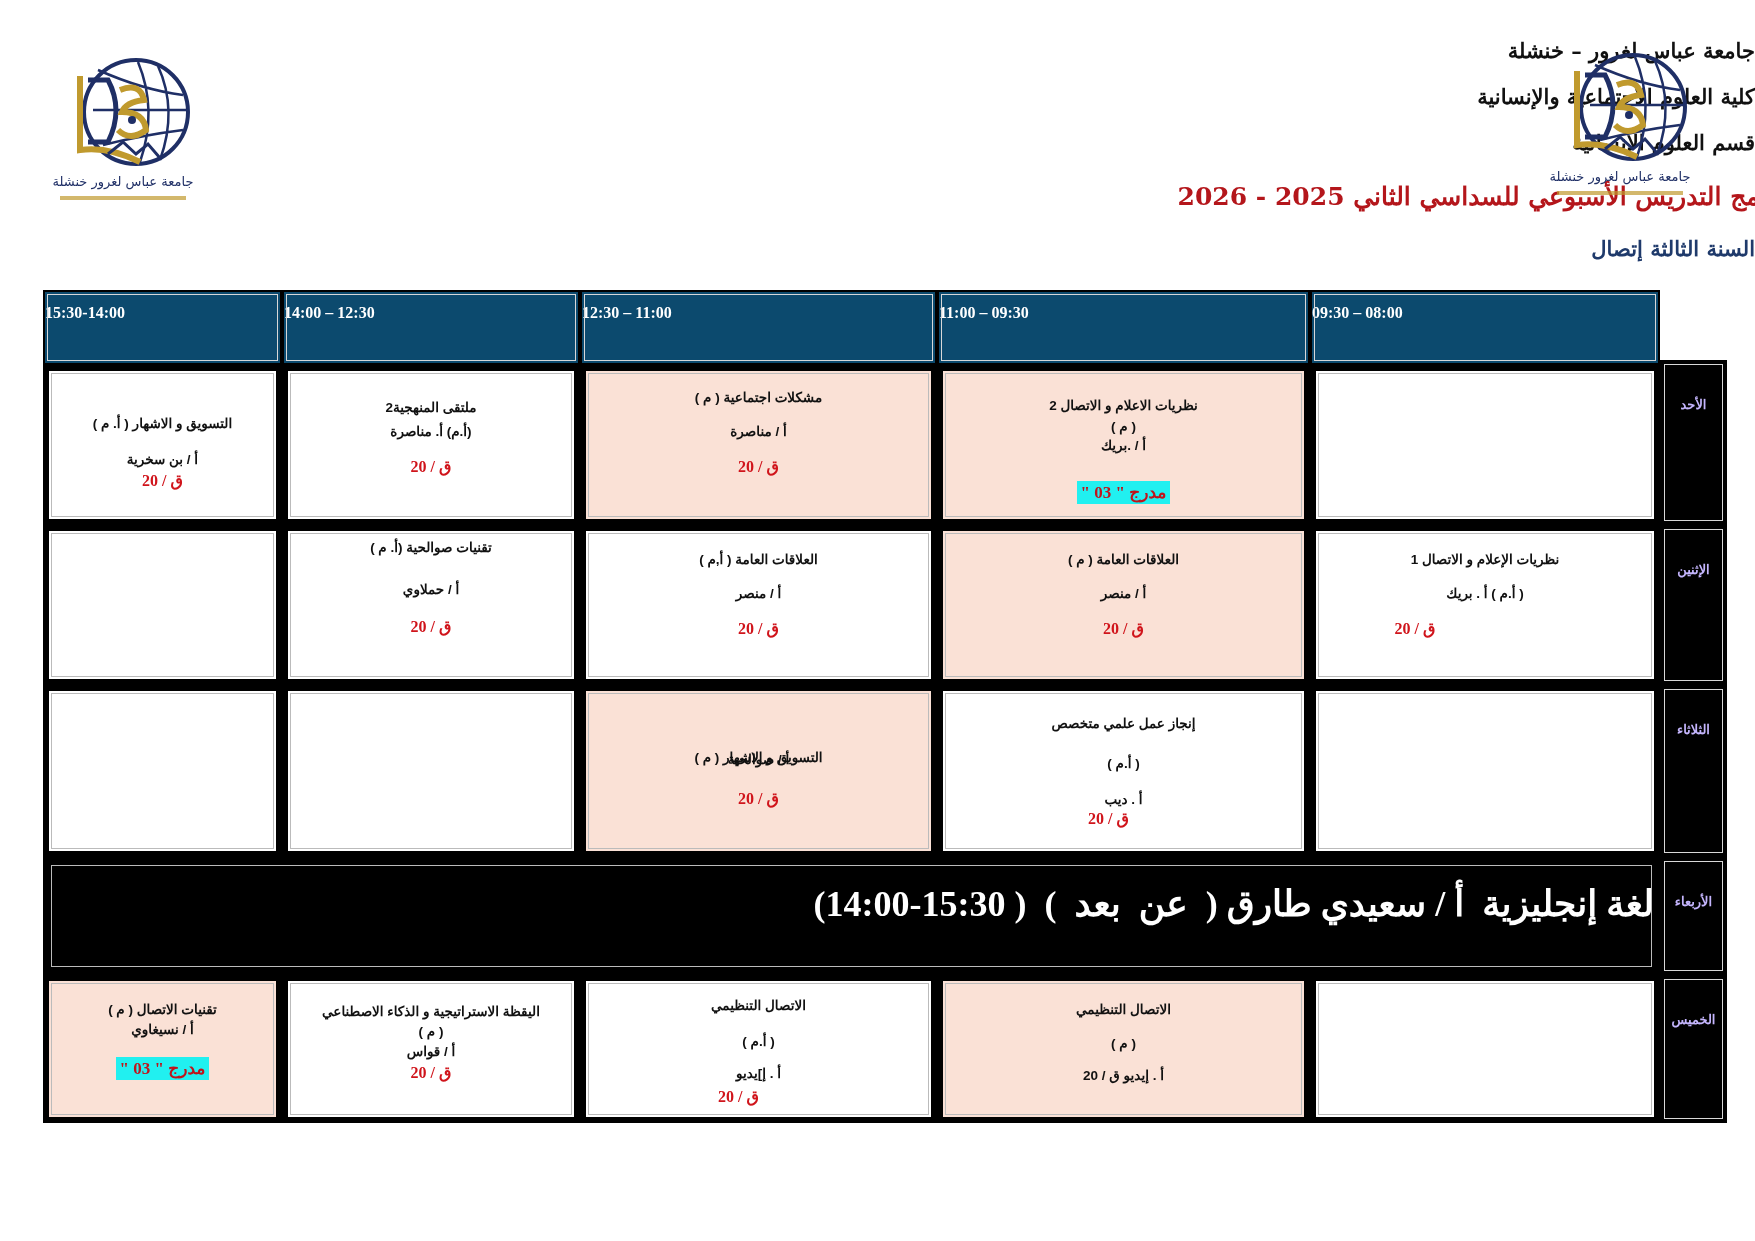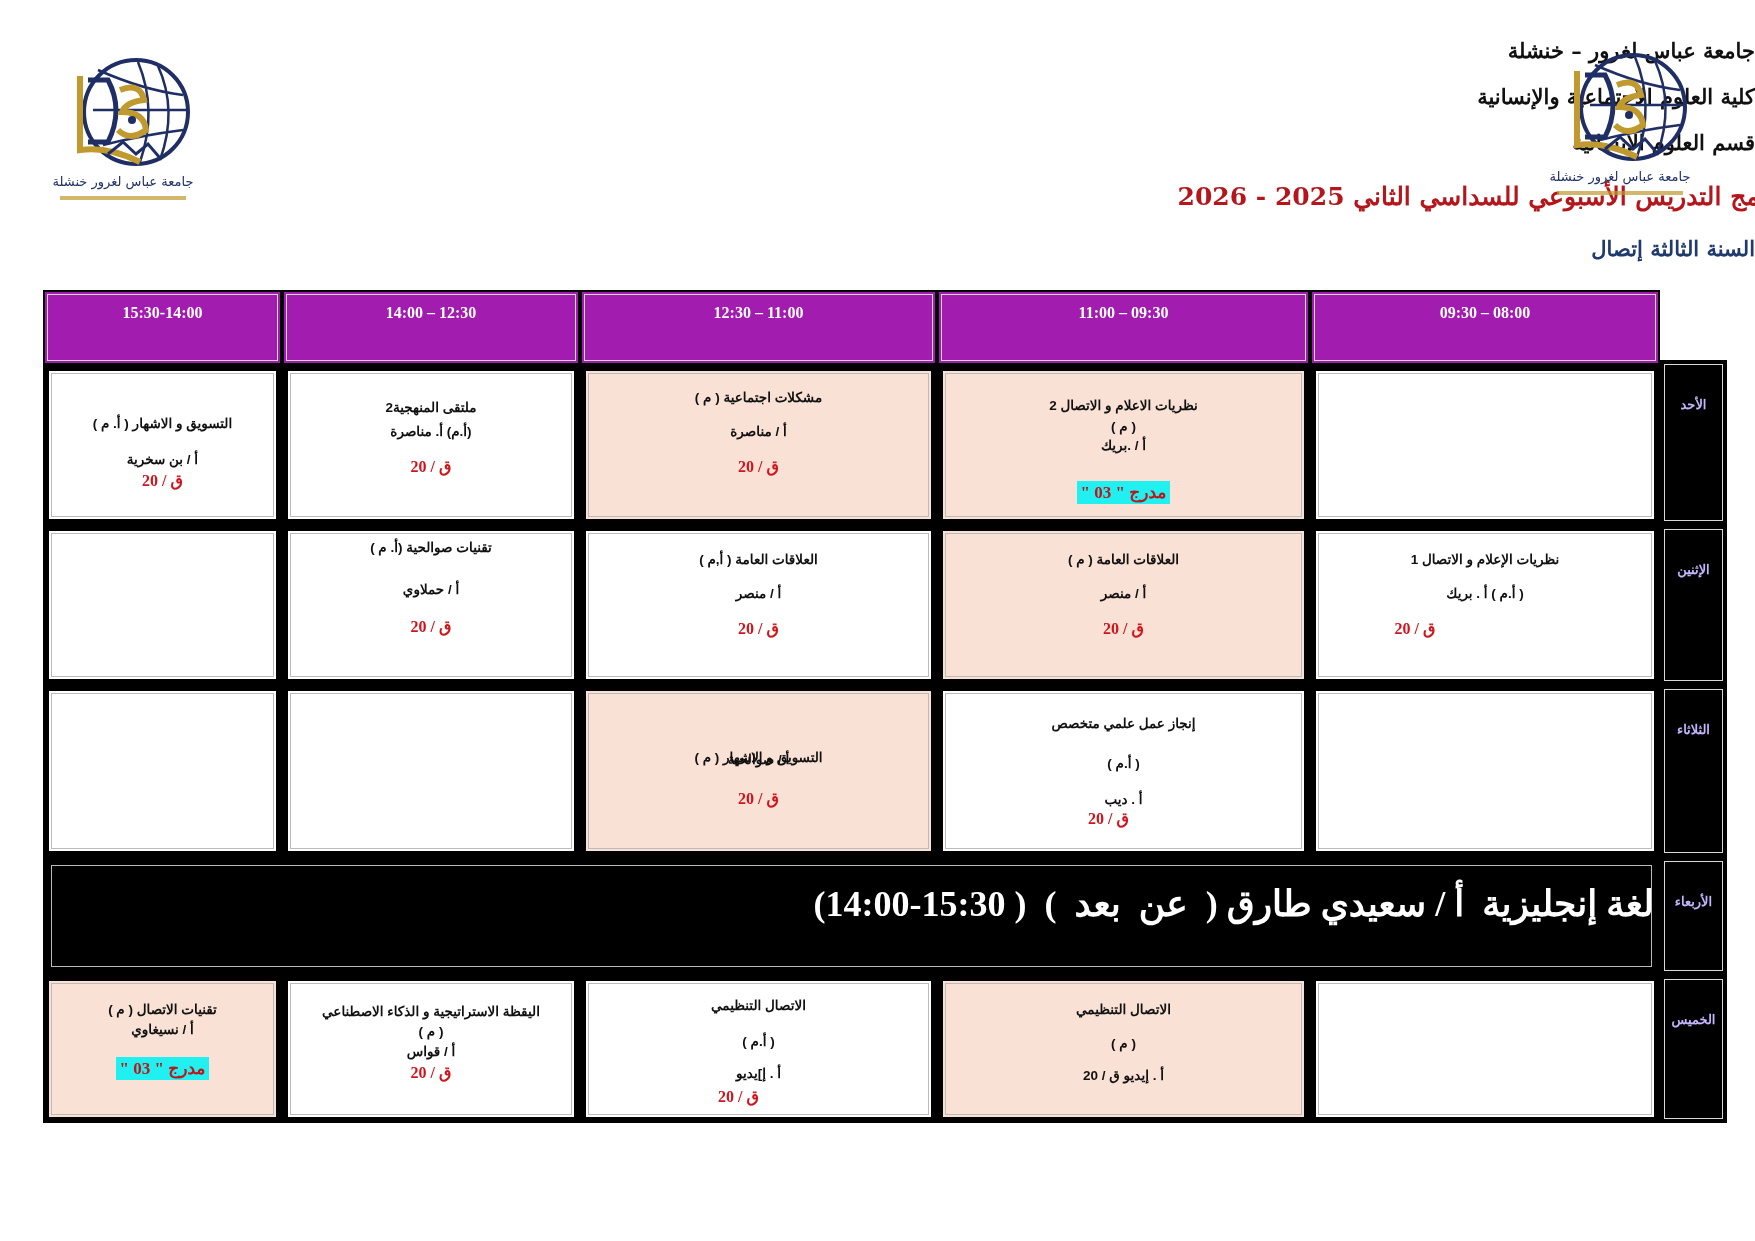--- a/index.html
+++ b/index.html
@@ -9,21 +9,21 @@
   #l2 { top:84px; font-size:21px; color:#111; }
   #l3 { top:130px; font-size:21px; color:#111; }
   #l4 { top:182px; font-size:25px; color:#b4161b;padding-left:40px; }
   #l5 { top:236px; font-size:21px; color:#1f3a6b; }
 
   .logo { position:absolute; width:150px; height:170px; }
   .logo svg { width:150px; height:170px; }
 
   .tbl { position:absolute; }
   .cell { position:absolute; box-sizing:border-box; border:6px solid #000; outline:1px solid #bbb; outline-offset:-9px; }
-  .hcell { position:absolute; box-sizing:border-box; background:#a21caf; border:2px solid #000; outline:1px solid #d8d8d8; outline-offset:-5px; color:#fff; text-align:center; font-family:"Liberation Serif", serif; font-weight:bold; font-size:16px; padding-top:12px; }
+  .hcell { position:absolute; box-sizing:border-box; background:#0c4a6e; border:2px solid #000; outline:1px solid #d8d8d8; outline-offset:-5px; color:#fff; text-align:left; font-family:"Liberation Serif", serif; font-weight:bold; font-size:16px; padding-top:12px; }
   .day { position:absolute; box-sizing:border-box; background:#000; border:2px solid #000; outline:1px solid #d8d8d8; outline-offset:-5px; color:#c4b5fd; text-align:center; direction:rtl; font-family:"Liberation Sans", sans-serif; font-weight:bold; font-size:13px; padding-top:35px; }
   .slot { background:#fff; }
   .slot.pink { background:#fae1d6; }
   .inner { position:absolute; left:0; right:0; top:0; bottom:0; direction:rtl; text-align:center; font-family:"Liberation Sans", sans-serif; font-weight:bold; font-size:13.5px; color:#111; }
   .ln { position:absolute; left:0; right:0; white-space:nowrap; }
   .room { color:#d0141b; font-family:"Liberation Serif", serif; font-size:16px; }
   .hall { display:inline-block; background:#21f0f0; color:#c0141b; font-family:"Liberation Serif", serif; font-size:17px; padding:1px 4px; }
   .wed { position:absolute; box-sizing:border-box; background:#000; border:6px solid #000; outline:1px solid #bbb; outline-offset:-9px; color:#fff; direction:rtl; text-align:right; font-family:"Liberation Serif", serif; font-weight:bold; font-size:36px; padding-top:20px; white-space:pre; }
   .frame-bar { position:absolute; background:#000; }
 </style>

